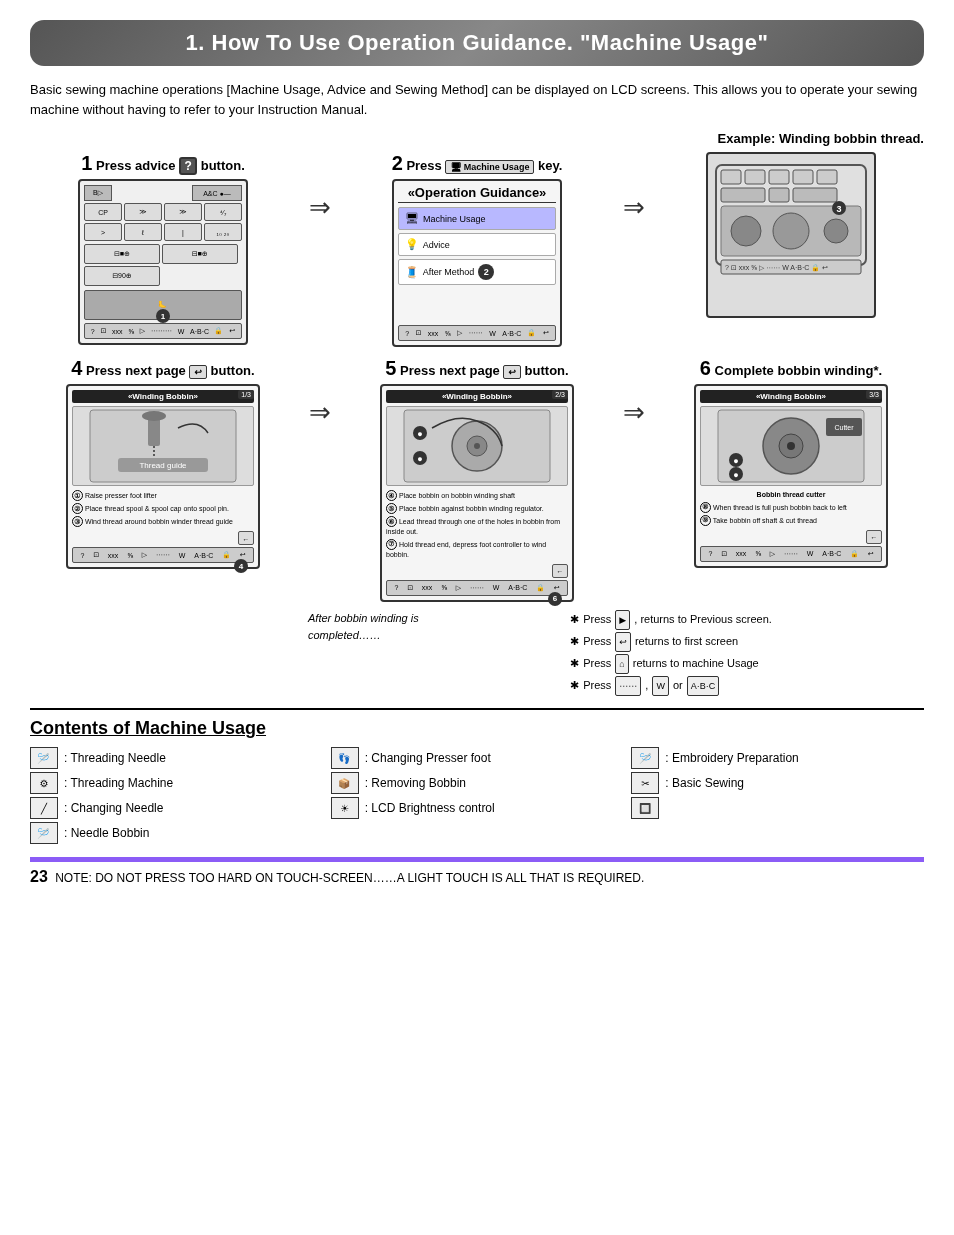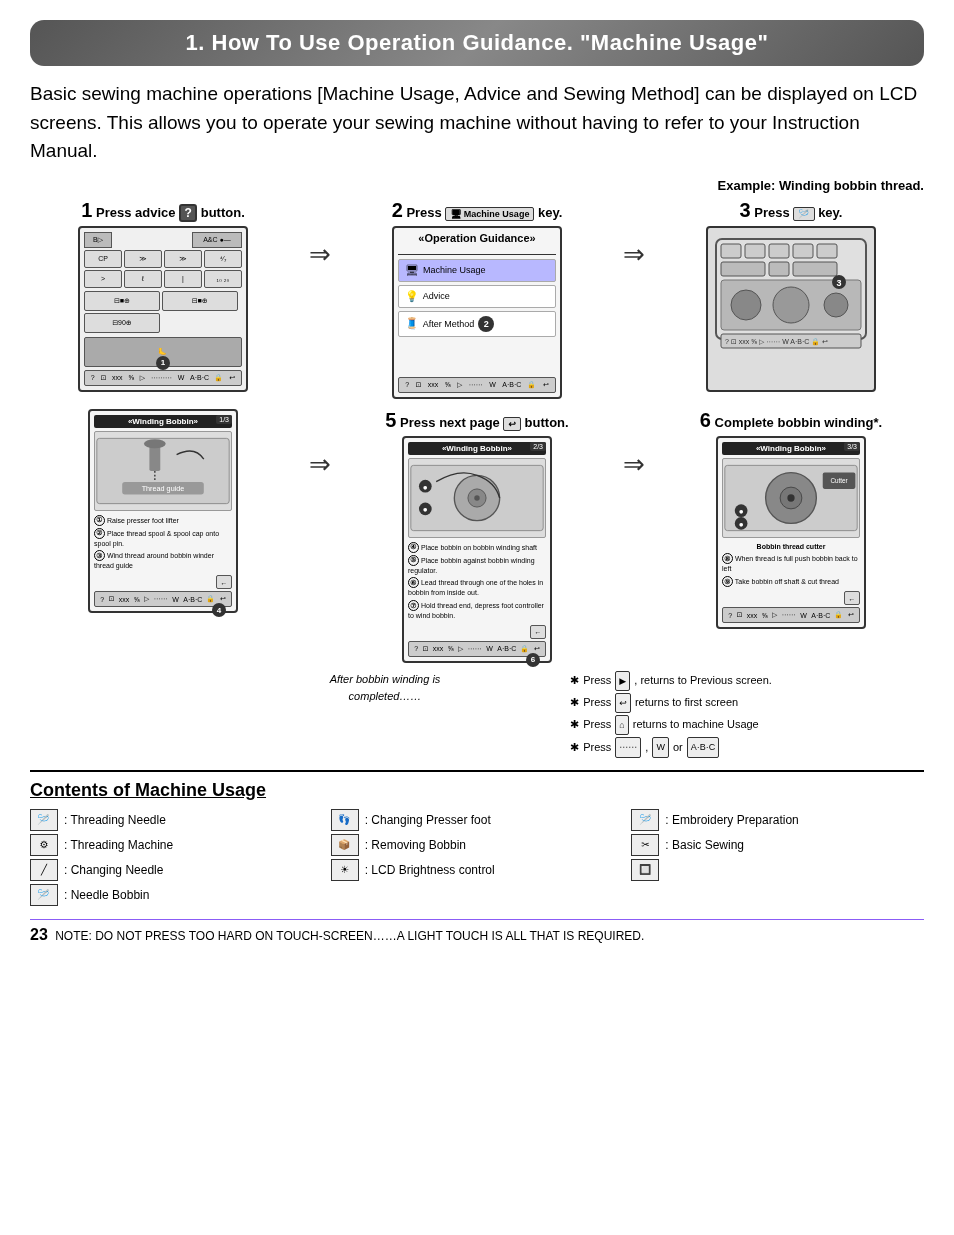--- a/index.html
+++ b/index.html
@@ -20,21 +20,21 @@
       text-align: center;
     }
     .title-bar h1 {
       color: #fff;
       font-size: 22px;
       font-weight: bold;
       letter-spacing: 0.5px;
     }
 
     .intro-text {
-      font-size: 19px;
+      font-size: 13px;
       line-height: 1.5;
       margin-bottom: 12px;
     }
 
     .example-label {
       text-align: right;
       font-weight: bold;
       font-size: 13px;
       margin-bottom: 6px;
     }
@@ -126,24 +126,24 @@
       border: 2px solid #333;
       border-radius: 4px;
       background: #f5f5f5;
       width: 170px;
       min-height: 160px;
       padding: 4px;
     }
 
     .og-title {
       text-align: center;
-      font-size: 11px;
+      font-size: 13px;
       font-weight: bold;
       border-bottom: 1px solid #333;
-      padding-bottom: 10px;
+      padding-bottom: 2px;
       margin-bottom: 4px;
     }
 
     .og-item {
       display: flex;
       align-items: center;
       gap: 4px;
       padding: 4px 6px;
       border: 1px solid #aaa;
       border-radius: 2px;
@@ -174,21 +174,21 @@
       font-size: 8px;
       color: #555;
       padding: 6px;
       position: relative;
     }
 
     .winding-screen {
       border: 2px solid #333;
       border-radius: 4px;
       background: #f5f5f5;
-      width: 150px;
+      width: 194px;
       min-height: 180px;
       padding: 4px;
       font-size: 7.5px;
     }
 
     .ws-title {
       text-align: center;
       font-size: 8px;
       font-weight: bold;
       background: #222;
@@ -310,21 +310,21 @@
       width: 28px;
       height: 22px;
       display: flex;
       align-items: center;
       justify-content: center;
       font-size: 10px;
       flex-shrink: 0;
     }
 
     .footer-note {
-      border-top: 1px solid #8b5cf6;
+      border-top: 5px solid #8b5cf6;
       padding-top: 6px;
       margin-top: 10px;
       font-size: 12px;
     }
 
     .page-num {
       font-weight: bold;
       font-size: 16px;
       margin-right: 4px;
     }
@@ -490,26 +490,20 @@
         <span>A·B·C</span>
         <span>🔒</span>
         <span>↩</span>
       </div>
     </div>
   </div>
 
   <div class="arrow-between">⇒</div>
 
   <div class="step-block">
-    <div class="step-header">
-      <span class="step-num">3</span>
-      <span>Press</span>
-      <span class="key-icon">🪡</span>
-      <span>key.</span>
-    </div>
     <div class="machine-img-placeholder">
 
       <svg width="160" height="150" viewBox="0 0 160 150">
 
         <rect x="5" y="5" width="150" height="100" rx="6" fill="#e0e0e0" stroke="#555" stroke-width="2"></rect>
 
         <rect x="10" y="10" width="20" height="14" rx="2" fill="#ccc" stroke="#555" stroke-width="1"></rect>
         <rect x="34" y="10" width="20" height="14" rx="2" fill="#ccc" stroke="#555" stroke-width="1"></rect>
         <rect x="58" y="10" width="20" height="14" rx="2" fill="#ccc" stroke="#555" stroke-width="1"></rect>
         <rect x="82" y="10" width="20" height="14" rx="2" fill="#ccc" stroke="#555" stroke-width="1"></rect>
@@ -530,20 +524,26 @@
         <rect x="10" y="100" width="140" height="14" rx="2" fill="#ccc" stroke="#555" stroke-width="1"></rect>
         <text x="14" y="110" font-size="7" fill="#333">? ⊡ xxx ⅝ ▷ ⋯⋯ W A·B·C 🔒 ↩</text>
       </svg>
     </div>
   </div>
 </div>
 
 <div class="section-rows">
 
   <div class="step-block">
+    <div class="step-header">
+      <span class="step-num">4</span>
+      <span>Press next page</span>
+      <span class="key-icon">↩</span>
+      <span>button.</span>
+    </div>
     <div class="winding-screen" style="position:relative;">
       <div class="ws-title">«Winding Bobbin»</div>
       <span class="ws-page-badge">1/3</span>
       <div class="ws-img-area">
         <svg width="150" height="76" viewBox="0 0 150 76">
           <rect x="2" y="2" width="146" height="72" rx="3" fill="#ccc" stroke="#888" stroke-width="1"></rect>
 
           <rect x="60" y="8" width="12" height="30" rx="2" fill="#888"></rect>
           <ellipse cx="66" cy="8" rx="12" ry="5" fill="#777"></ellipse>
           <line x1="66" y1="38" x2="66" y2="60" stroke="#333" stroke-width="1.5" stroke-dasharray="2,2"></line>
@@ -673,21 +673,21 @@
         <span>⋯⋯</span>
         <span>W</span>
         <span>A·B·C</span>
         <span>🔒</span>
         <span>↩</span>
       </div>
     </div>
   </div>
 </div>
 
-<div style="display:flex;gap:36px;margin-bottom:10px;margin-top:8px;text-align:center;">
+<div style="display:flex;gap:36px;margin-bottom:10px;margin-top:8px;">
 
   <div style="flex:0 0 170px;"></div>
   <div style="flex:0 0 28px;"></div>
 
   <div class="after-bobbin-box">
     <div style="font-style:italic;margin-bottom:4px;">After bobbin winding is completed……</div>
   </div>
 
   <div style="flex:0 0 28px;"></div>
 

